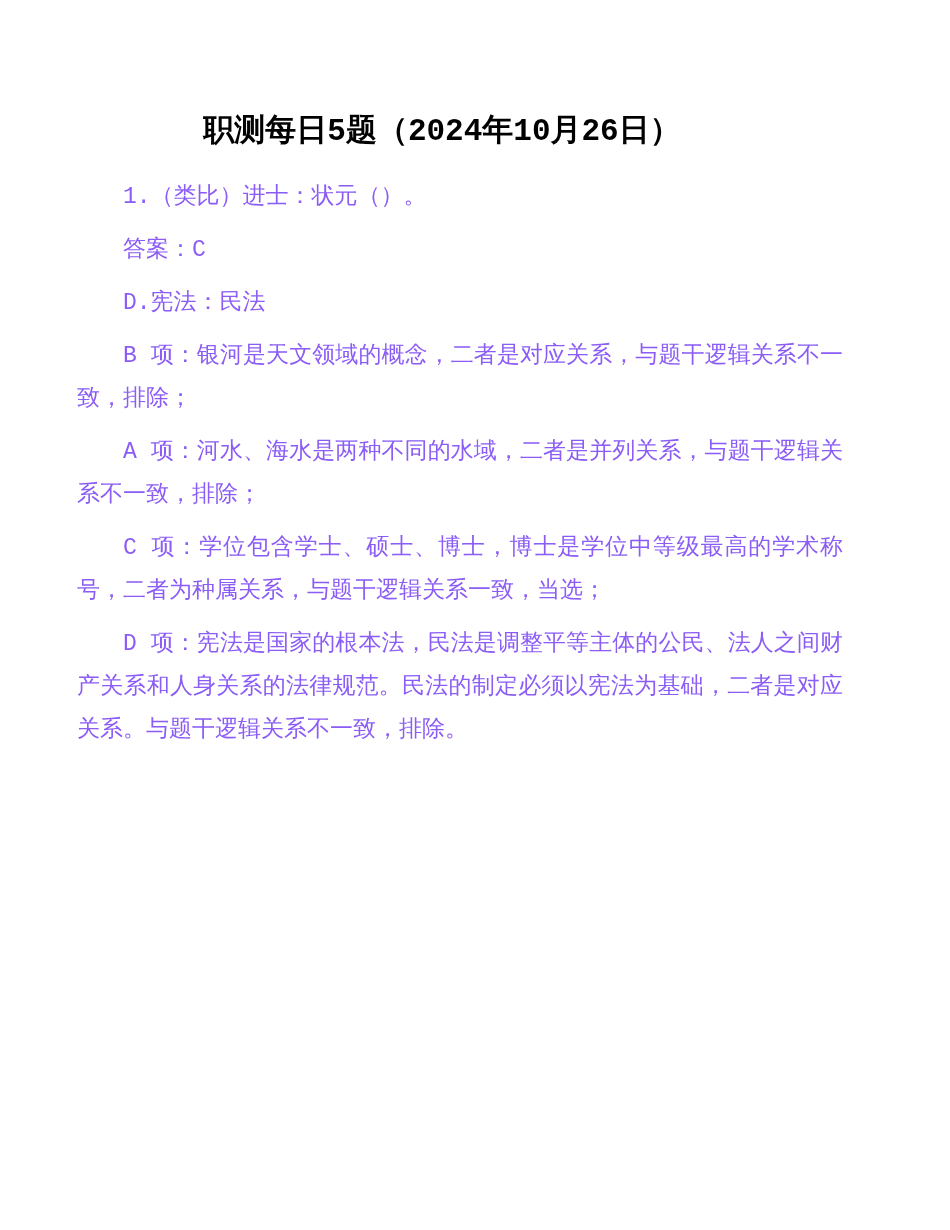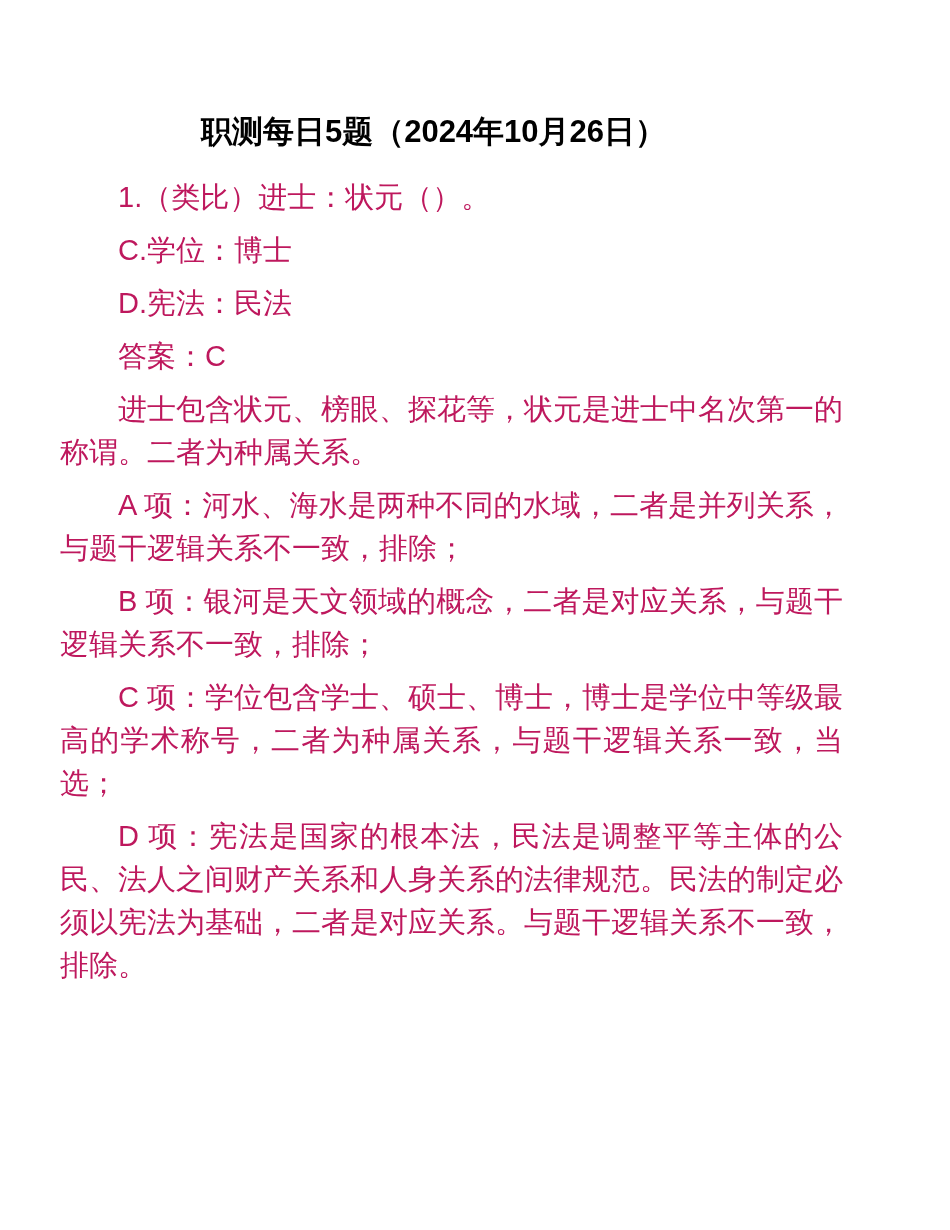--- a/index.html
+++ b/index.html
@@ -8,63 +8,61 @@
     background: #ffffff;
   }
   .page {
     position: relative;
     width: 950px;
     height: 1230px;
     margin: 0 auto;
     background: #ffffff;
     color: #000000;
     box-sizing: border-box;
-    padding: 112px 107px 0 60px;
-    font-family: Liberation Sans, sans-serif;
+    padding: 112px 107px 0 77px;
+    font-family: Liberation Mono, monospace;
     overflow: hidden;
   }
   .doc-title {
     font-size: 31px;
     font-weight: bold;
     line-height: 40px;
     text-align: center;
     margin: 0 -107px 24px -143px; 
     color: #000000;
   }
   .para {
-    font-size: 29px;
+    font-size: 23px;
     line-height: 43px;
     margin: 0 0 10px 0;
     text-align: justify;
     text-indent: 2em;
-    color: #be185d;
+    color: #8b5cf6;
     word-break: break-all;
   }
 </style>
 </head>
 <body>
 
 <div class="page">
 
   <h1 class="doc-title">职测每日5题（2024年10月26日）</h1>
 
   <p class="para">1.（类比）进士：状元（）。</p>
 
 
 
-  <p class="para">C.学位：博士</p>
+
+  <p class="para">答案：C</p>
 
   <p class="para">D.宪法：民法</p>
 
-  <p class="para">答案：C</p>
 
 
-  <p class="para">进士包含状元、榜眼、探花等，状元是进士中名次第一的称谓。二者为种属关系。</p>
+  <p class="para">B 项：银河是天文领域的概念，二者是对应关系，与题干逻辑关系不一致，排除；</p>
 
   <p class="para">A 项：河水、海水是两种不同的水域，二者是并列关系，与题干逻辑关系不一致，排除；</p>
-
-  <p class="para">B 项：银河是天文领域的概念，二者是对应关系，与题干逻辑关系不一致，排除；</p>
 
   <p class="para">C 项：学位包含学士、硕士、博士，博士是学位中等级最高的学术称号，二者为种属关系，与题干逻辑关系一致，当选；</p>
 
   <p class="para">D 项：宪法是国家的根本法，民法是调整平等主体的公民、法人之间财产关系和人身关系的法律规范。民法的制定必须以宪法为基础，二者是对应关系。与题干逻辑关系不一致，排除。</p>
 
 </div>
 
 </body></html>

